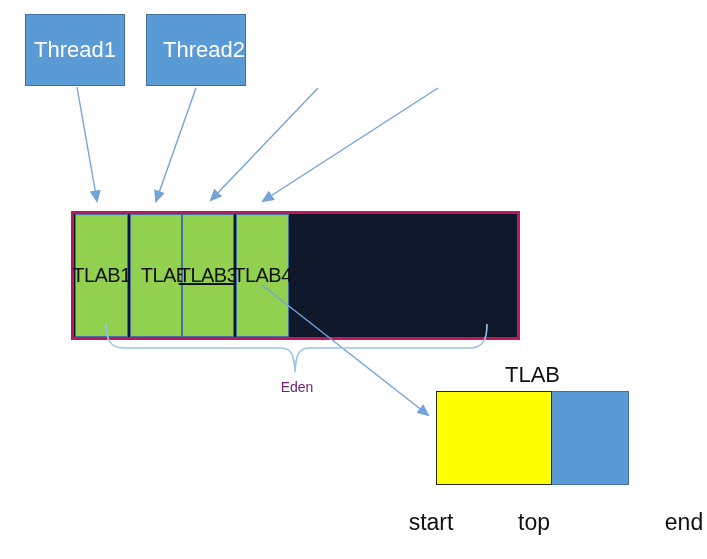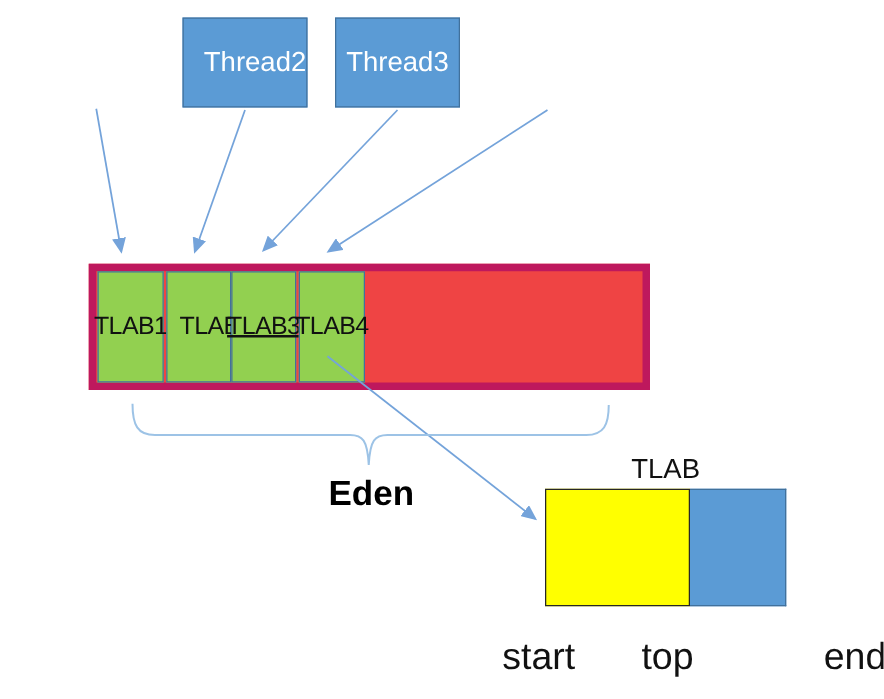--- a/index.html
+++ b/index.html
@@ -12,71 +12,71 @@
     width:100px;height:72px;top:14px;
     background:#5B9BD5;border:1px solid #41719C;
     display:flex;align-items:center;justify-content:center;
     color:#ffffff;font-size:22px;
   }
   #thread-1{left:25px;}
   #thread-2{left:146px;justify-content:flex-end;}
   #thread-3{left:268px;}
   #thread-4{left:388px;}
   #eden-bar{
-    left:71px;top:211px;width:449px;height:101px;
-    background:#ef4444;border:6px solid #be185d;
+    left:71px;top:211px;width:449px;height:129px;
+    background:#0f172a;border:3px solid #be185d;
   }
   .tlab-seg{
     position:absolute;top:0;bottom:0;box-sizing:border-box;
     background:#92D050;border:1px solid #41719C;
     display:flex;align-items:center;justify-content:center;
     color:#111111;font-size:20px;letter-spacing:-0.5px;white-space:nowrap;
   }
   #tlab-seg-1{left:1px;width:53px;}
   #tlab-seg-2{left:56px;width:52px;padding-left:28px;}
   #tlab-seg-3{left:108px;width:52px;text-decoration:underline;}
   #tlab-seg-4{left:162px;width:53px;justify-content:center;}
   #connector-layer{left:0;top:0;width:707px;height:559px;pointer-events:none;}
   #eden-label{
     left:297px;top:379px;transform:translateX(-50%);
-    color:#000000;font-size:28px;font-weight:bold;
+    color:#701a75;font-size:14px;
   }
   #tlab-detail-title{
     left:436px;top:362px;width:193px;text-align:center;
     color:#111111;font-size:22px;
   }
   #tlab-detail-box{
     left:436px;top:391px;width:193px;height:94px;display:flex;
   }
   #tlab-used{
     width:116px;height:100%;box-sizing:border-box;
     background:#FFFF00;border:1px solid #262626;
   }
   #tlab-free{
     flex:1;height:100%;box-sizing:border-box;
     background:#5B9BD5;border:1px solid #41719C;border-left:none;
   }
   .ptr-label{
     top:509px;transform:translateX(-50%);
-    color:#111111;font-size:30px;white-space:nowrap;
+    color:#111111;font-size:23px;white-space:nowrap;
   }
   #ptr-start{left:431px;}
   #ptr-top{left:534px;}
   #ptr-end{left:684px;}
 </style>
 </head>
 <body>
 
 <div id="stage">
 
+  <div class="abs thread-box" id="thread-1">
+    <span>Thread1</span>
+  </div>
   <div class="abs thread-box" id="thread-2">
     <span>Thread2</span>
-  </div>
-  <div class="abs thread-box" id="thread-3">
-    <span>Thread3</span>
   </div>
 
   <div class="abs" id="eden-bar">
     <div class="tlab-seg" id="tlab-seg-1">
       <span>TLAB1</span>
     </div>
     <div class="tlab-seg" id="tlab-seg-2">
       <span>TLAB2</span>
     </div>
     <div class="tlab-seg" id="tlab-seg-3">

